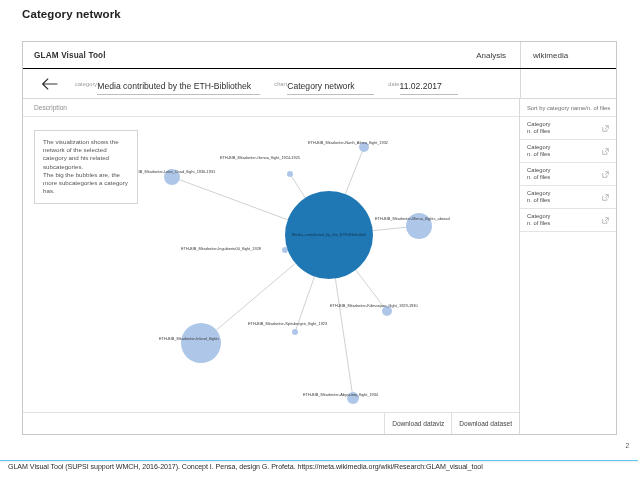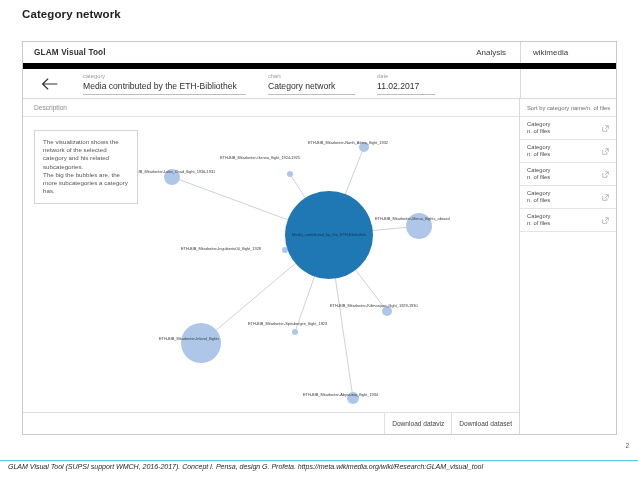--- a/index.html
+++ b/index.html
@@ -22,21 +22,21 @@
     position:absolute;left:22px;top:41px;
     width:595px;height:394px;
     border:1px solid #c9c9c9;
     background:#fff;
     box-sizing:border-box;
     display:flex;flex-direction:column;
   }
   
   .app-topbar{
     height:27px;flex:0 0 27px;
-    border-bottom:6px solid #000000;
+    border-bottom:1px solid #000000;
     display:flex;align-items:center;
     box-sizing:border-box;
   }
   .app-brand{
     flex:1 1 auto;padding-left:11px;
     font-size:8.2px;font-weight:bold;color:#333;
     letter-spacing:.15px;
   }
   .topbar-cell{
     height:100%;display:flex;align-items:center;
@@ -54,22 +54,22 @@
     box-sizing:border-box;
     position:relative;
   }
   .back-btn{
     width:52px;height:100%;
     display:flex;align-items:center;justify-content:center;
     cursor:pointer;
   }
   .back-btn svg{display:block;}
   .field{
-    display:flex;flex-direction:column;justify-content:center;
-    margin-right:14px;padding-bottom:3px;margin-left:8px;
+    display:flex;flex-direction:row;justify-content:center;
+    margin-right:14px;padding-bottom:3px;
   }
   .field-label{
     font-size:5.6px;color:#9a9a9a;line-height:7px;margin-bottom:1px;
     letter-spacing:.1px;
   }
   .field-value{
     font-size:8.6px;color:#2f2f2f;line-height:11px;
     border-bottom:1px solid #bdbdbd;padding-bottom:2px;
     white-space:nowrap;
   }
@@ -172,21 +172,20 @@
     border-top:1px solid #eee;
   }
   .footer-underline{
     position:absolute;left:0;top:460px;width:638px;height:1px;
     background:#5bc8f5;
   }
   .footer-text{
     position:absolute;left:8px;top:463px;
     font-size:7.1px;color:#2b2b2b;white-space:nowrap;
     letter-spacing:-.05px;
-    font-style:italic;
   }
 </style>
 </head>
 <body>
 
 <div class="slide-title">Category network</div>
 
 <div class="app-window">
 
   <div class="app-topbar">

